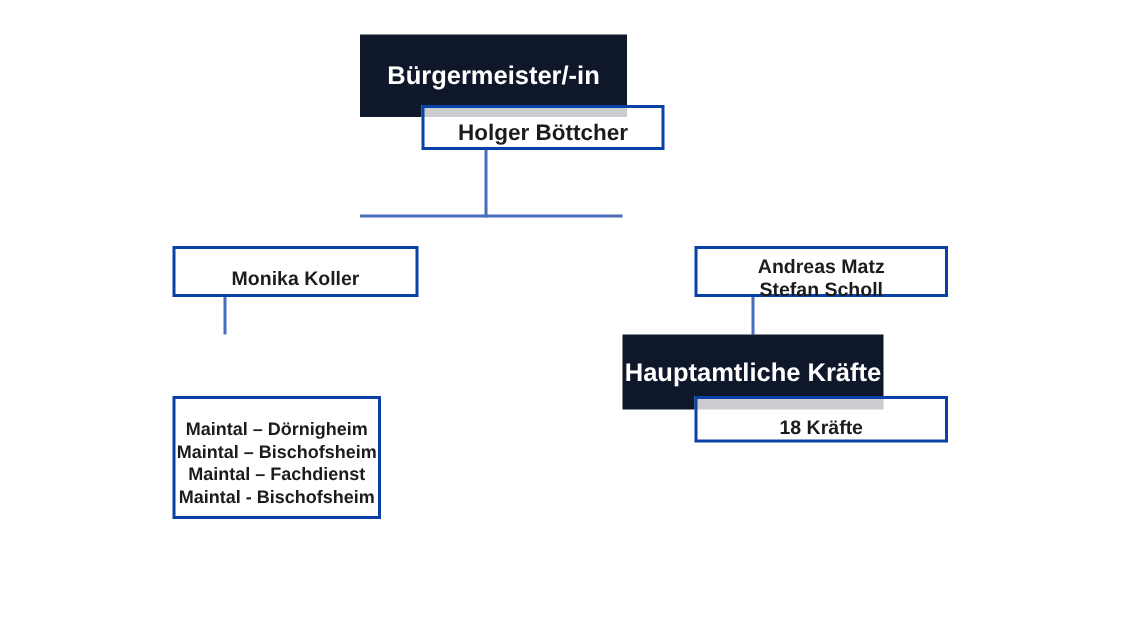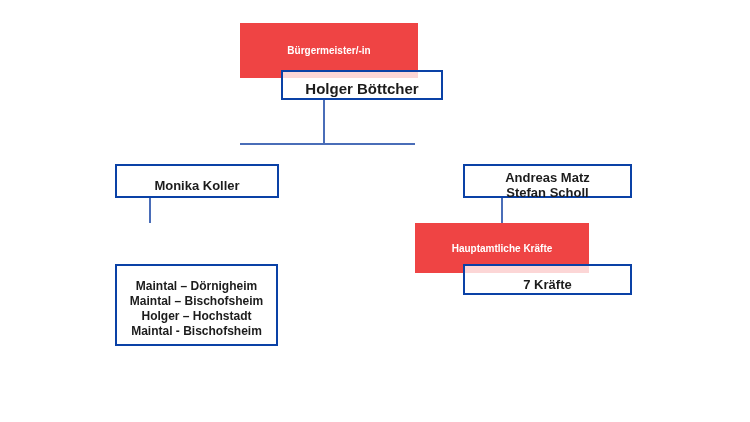--- a/index.html
+++ b/index.html
@@ -1,42 +1,42 @@
 <!DOCTYPE html>
 <html><head>
 <meta charset="utf-8">
 <style>
   html,body { margin:0; padding:0; background:#ffffff; }
   .stage {
     position:relative; width:750px; height:422px; background:#ffffff;
     font-family:"Liberation Sans","DejaVu Sans",sans-serif; overflow:hidden;
   }
   .blue-box {
-    position:absolute; background:#ef4444; color:#ffffff;
+    position:absolute; background:#0f172a; color:#ffffff;
     display:flex; align-items:center; justify-content:center; text-align:center;
-    font-weight:bold; font-size:10px; line-height:17px; z-index:1; box-sizing:border-box;
+    font-weight:bold; font-size:17px; line-height:17px; z-index:1; box-sizing:border-box;
   }
   .white-box {
     position:absolute; background:rgba(255,255,255,0.78);
     border:2px solid #0a41a6; box-sizing:border-box;
     display:flex; flex-direction:column; align-items:center; justify-content:center;
     text-align:center; font-weight:bold; color:#1c1c1c; z-index:2;
   }
   .conn { position:absolute; background:#4a6db8; z-index:0; }
 
   
   .n-root        { left:240px; top:23px;  width:178px; height:55px; }
   .n-root-detail { left:281px; top:70px;  width:162px; height:30px; font-size:15px; padding-top:7px; }
   .n-stadt       { left:64px;  top:120px; width:176px; height:53px; }
   .n-stadt-mem   { left:115px; top:164px; width:164px; height:34px; font-size:13px; line-height:15px; padding-top:8px; }
   .n-fach        { left:415px; top:118px; width:174px; height:53px; }
   .n-fach .wrap  { display:block; width:130px; }
   .n-fach-mem    { left:463px; top:164px; width:169px; height:34px; font-size:13px; line-height:15px; padding-top:8px; }
   .n-wehr        { left:64px;  top:223px; width:176px; height:50px; }
-  .n-wehr-mem    { left:115px; top:264px; width:163px; height:82px; font-size:12px; line-height:15px; padding-top:8px; }
+  .n-wehr-mem    { left:115px; top:264px; width:139px; height:82px; font-size:12px; line-height:15px; padding-top:8px; }
   .n-haupt       { left:415px; top:223px; width:174px; height:50px; }
   .n-haupt-mem   { left:463px; top:264px; width:169px; height:31px; font-size:13px; padding-top:9px; }
 
   
   .c-root-v  { left:323px; top:100px; width:2px;   height:45px; }
   .c-h       { left:240px; top:143px; width:175px; height:2px;  }
   .c-left-v  { left:149px; top:198px; width:2px;   height:25px; }
   .c-right-v { left:501px; top:198px; width:2px;   height:25px; }
 </style>
 </head>
@@ -61,24 +61,24 @@
   </div>
 
   <div class="white-box n-fach-mem">
     <span>Andreas Matz</span>
     <span>Stefan Scholl</span>
   </div>
 
   <div class="white-box n-wehr-mem">
     <span>Maintal – Dörnigheim</span>
     <span>Maintal – Bischofsheim</span>
-    <span>Holger – Hochstadt</span>
+    <span>Maintal – Fachdienst</span>
     <span>Maintal - Bischofsheim</span>
   </div>
 
   <div class="blue-box n-haupt">
     <span>Hauptamtliche Kräfte</span>
   </div>
   <div class="white-box n-haupt-mem">
-    <span>7 Kräfte</span>
+    <span>18 Kräfte</span>
   </div>
 
 </div>
 
 </body></html>

